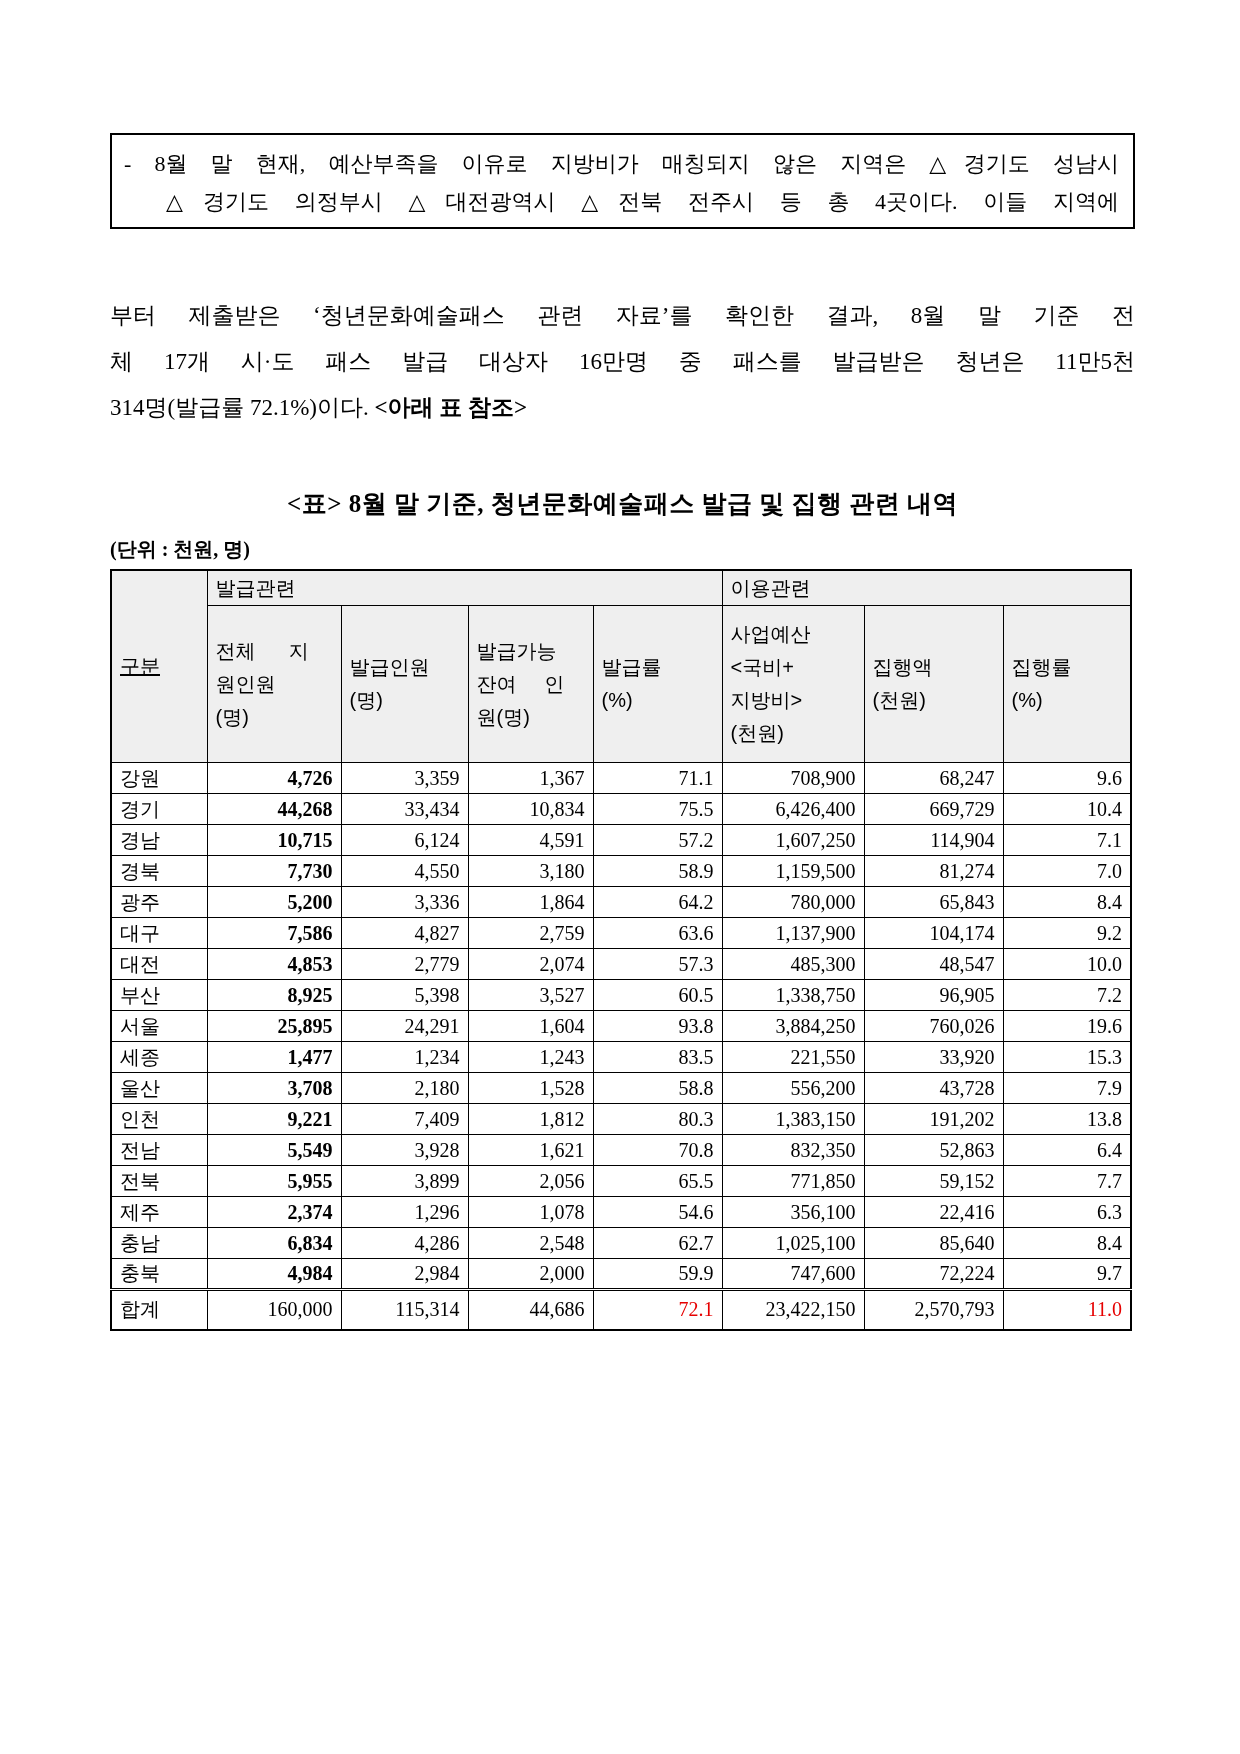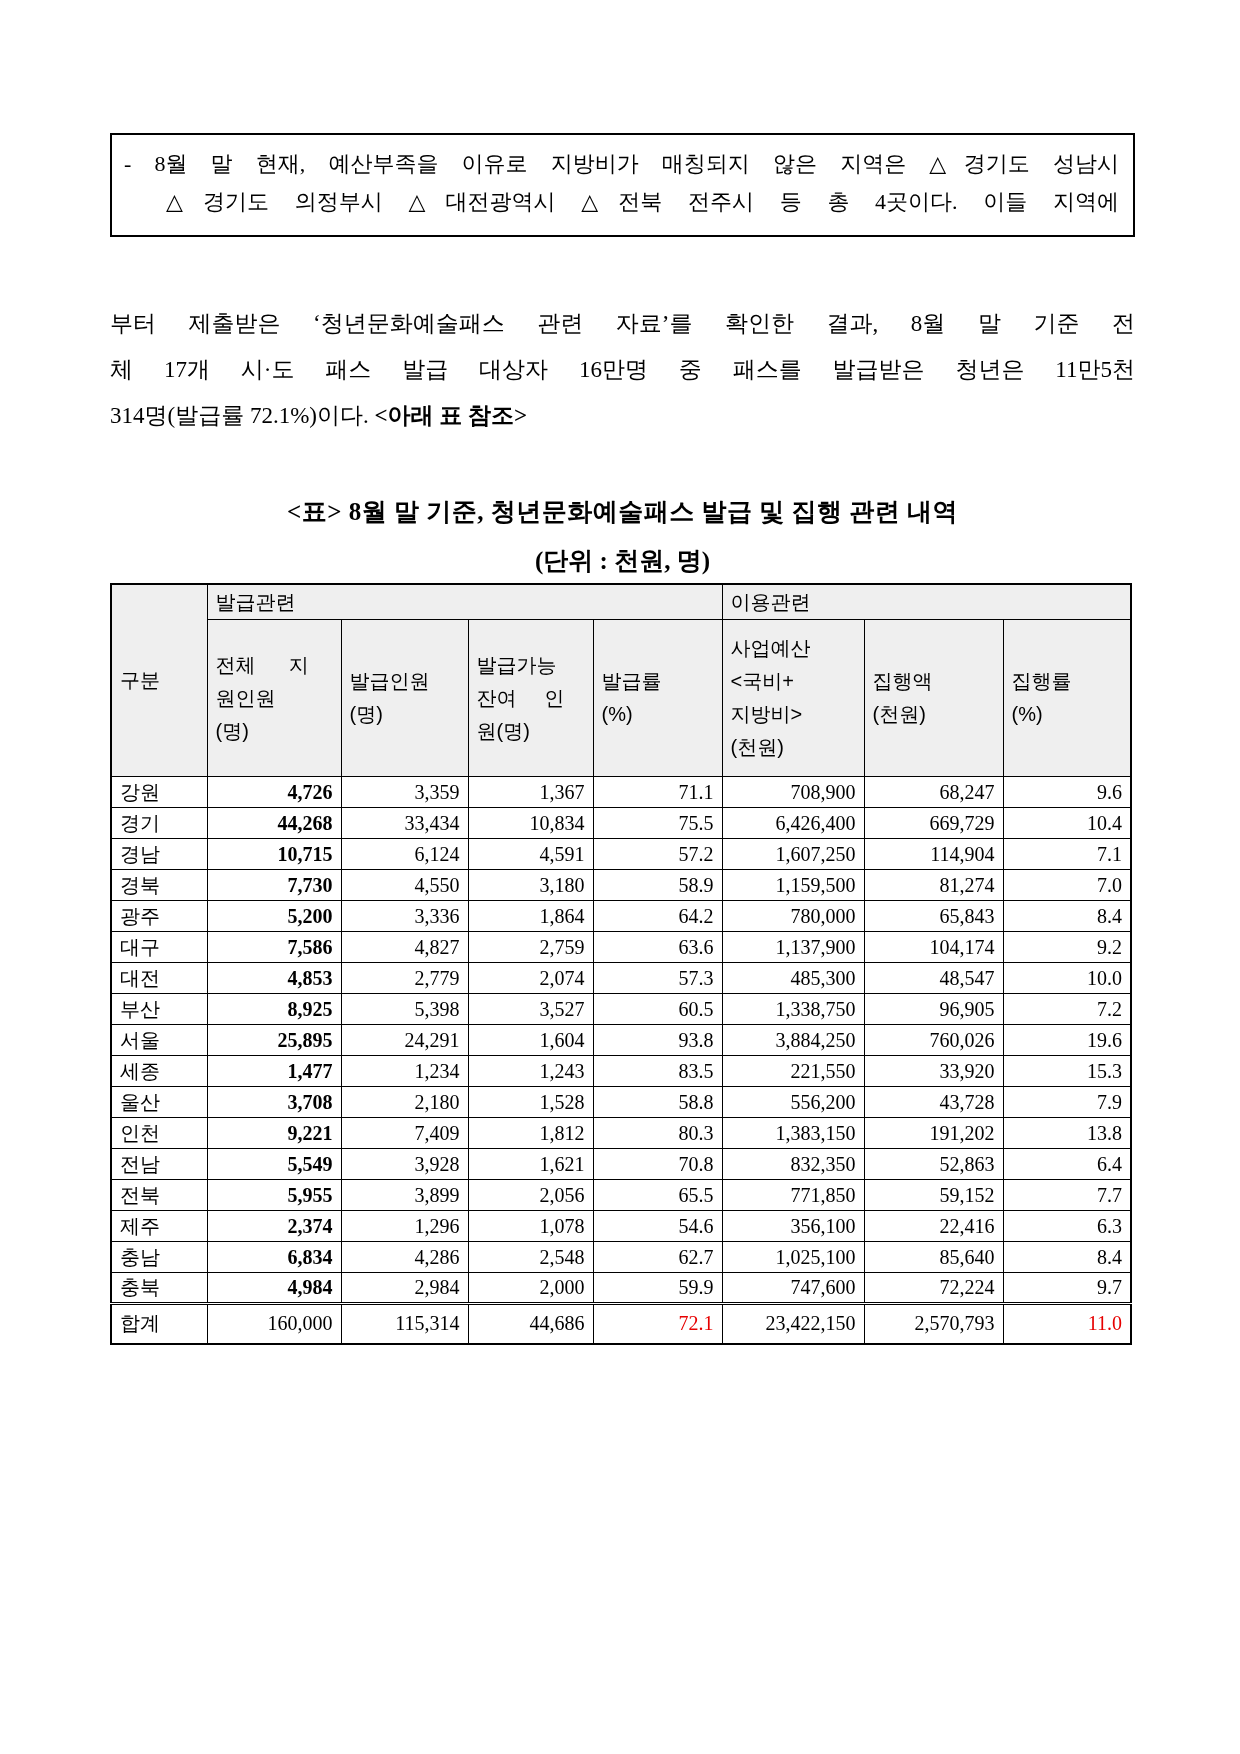--- a/index.html
+++ b/index.html
@@ -6,37 +6,37 @@
   body {
     width: 1240px; height: 1754px;
     font-family: "Liberation Serif", "DejaVu Serif", serif;
     color: #000;
   }
   .page { box-sizing: border-box; width: 1240px; height: 1754px; padding: 133px 105px 0 110px; }
 
   
   .note-box {
     border: 2px solid #000;
-    padding: 10px 14px 14px 12px;
+    padding: 10px 14px 6px 12px;
     font-size: 22px;
     line-height: 38px;
   }
   .note-line { white-space: normal; }
   .note-line.j { text-align: justify; text-align-last: justify; }
   .note-line.hang { padding-left: 42px; }
 
   
   .paragraph { margin-top: 64px; font-size: 23px; line-height: 46px; }
   .p-line.j { text-align: justify; text-align-last: justify; }
   .p-line.first { text-indent: 40px; }
   .bold { font-weight: bold; }
 
   
   .table-title { margin-top: 56px; font-size: 25px; font-weight: bold; text-align: center; letter-spacing: 0.5px; }
-  .unit-label { margin-top: 16px; font-size: 25px; font-weight: bold; text-align: center; }
+  .unit-label { margin-top: 16px; font-size: 20px; font-weight: bold; text-align: left; }
 
   
   table.issuance {
     margin-top: 6px;
     border-collapse: collapse;
     table-layout: fixed;
     width: 1020px;
     border: 2px solid #000;
     font-family: "Liberation Sans", "DejaVu Sans", sans-serif;
     font-size: 20px;
@@ -51,21 +51,21 @@
     font-weight: normal;
     text-align: left;
     vertical-align: middle;
   }
   tr.group-header th { height: 34px; }
   tr.col-header th {
     height: 156px;
     white-space: pre-wrap;
     line-height: 33px;
   }
-  th.corner { vertical-align: middle; }
+  th.corner { vertical-align: middle; text-decoration: underline; }
   tbody tr { height: 31px; font-family: Liberation Serif, serif; }
   td.c-region { text-align: left; padding-left: 9px; }
   td.c-num { text-align: right; }
   td.b { font-weight: bold; }
   tbody.total-body tr { height: 40px; }
   tbody.total-body td { border-top: 3px double #000; }
   .red { color: var(--accent-red, #e60000); }
 </style>
 </head>
 <body>

